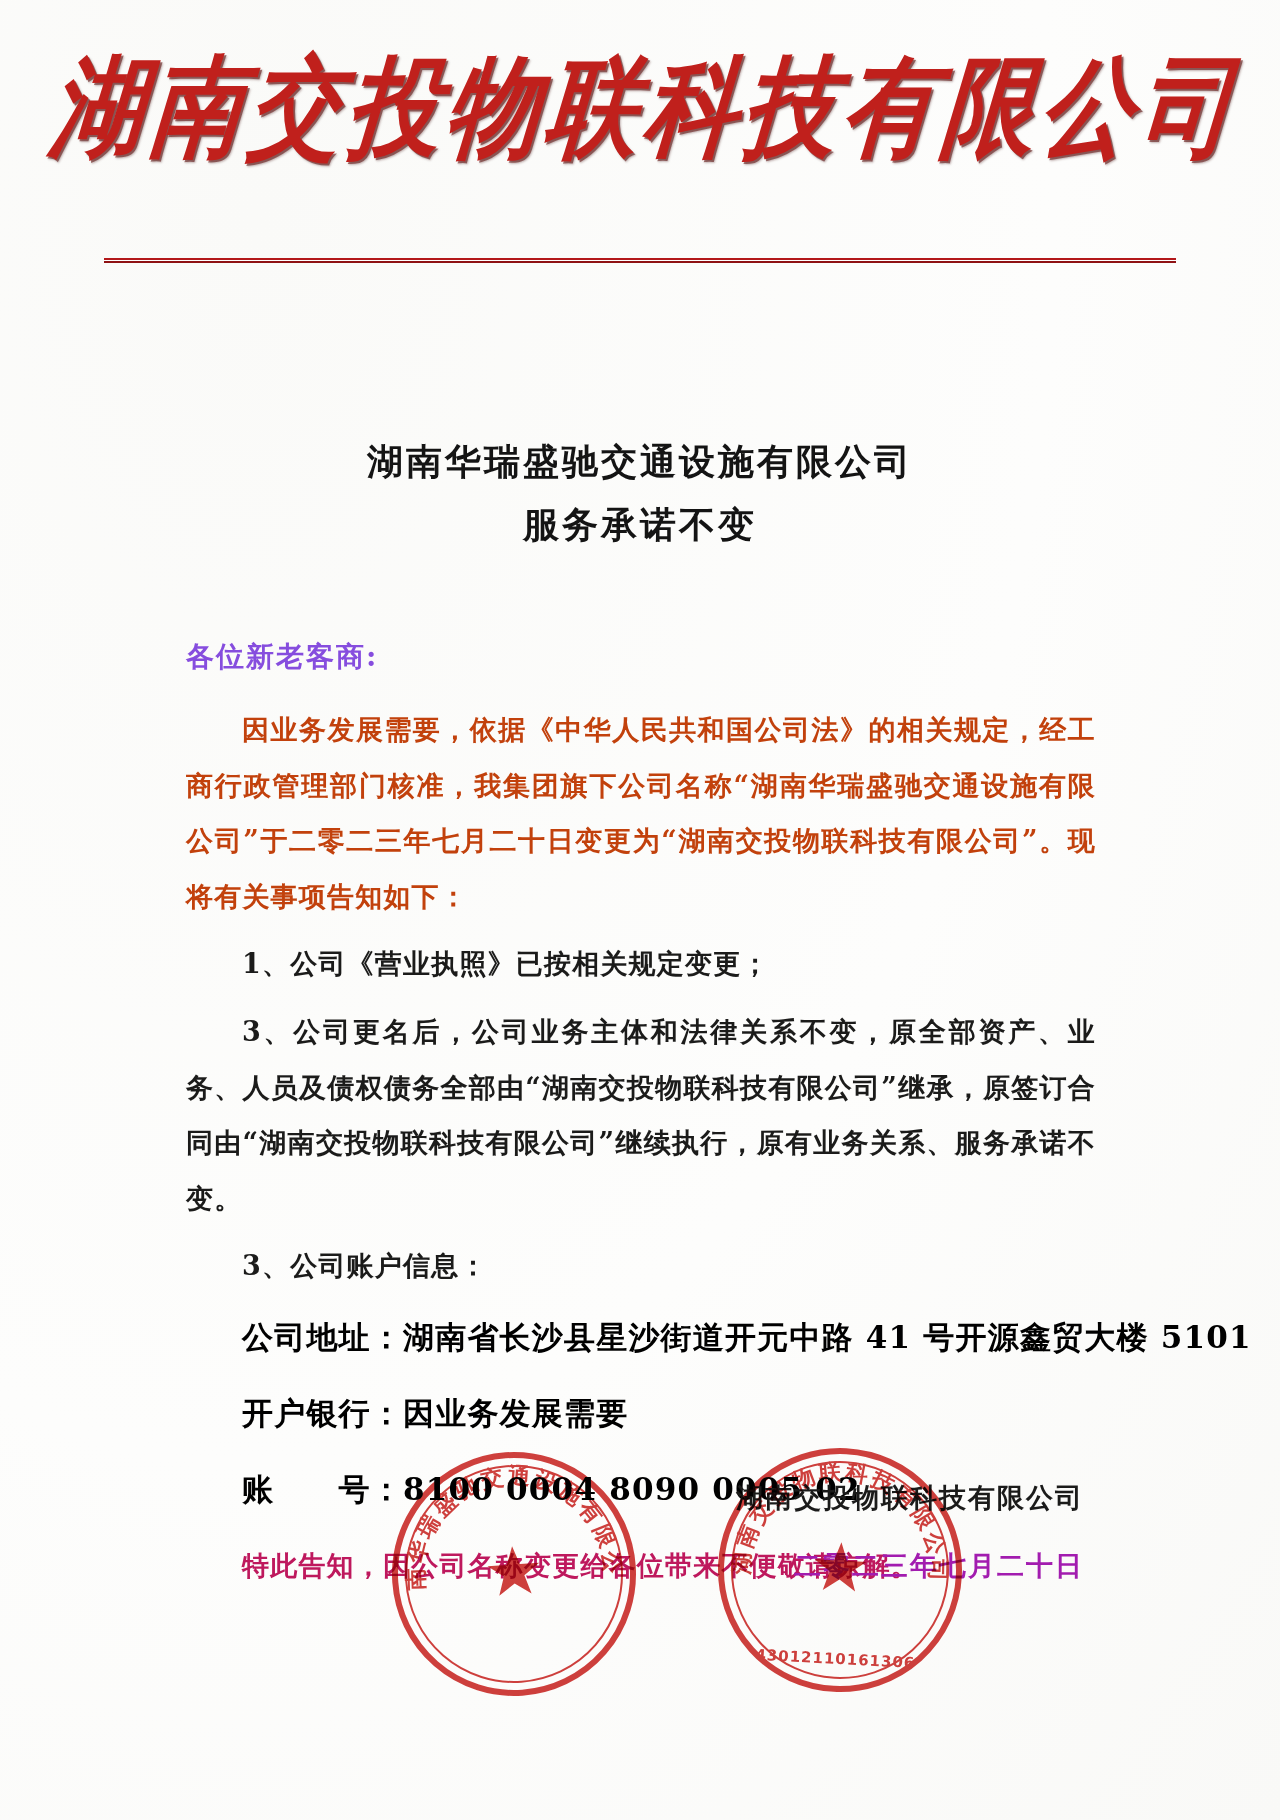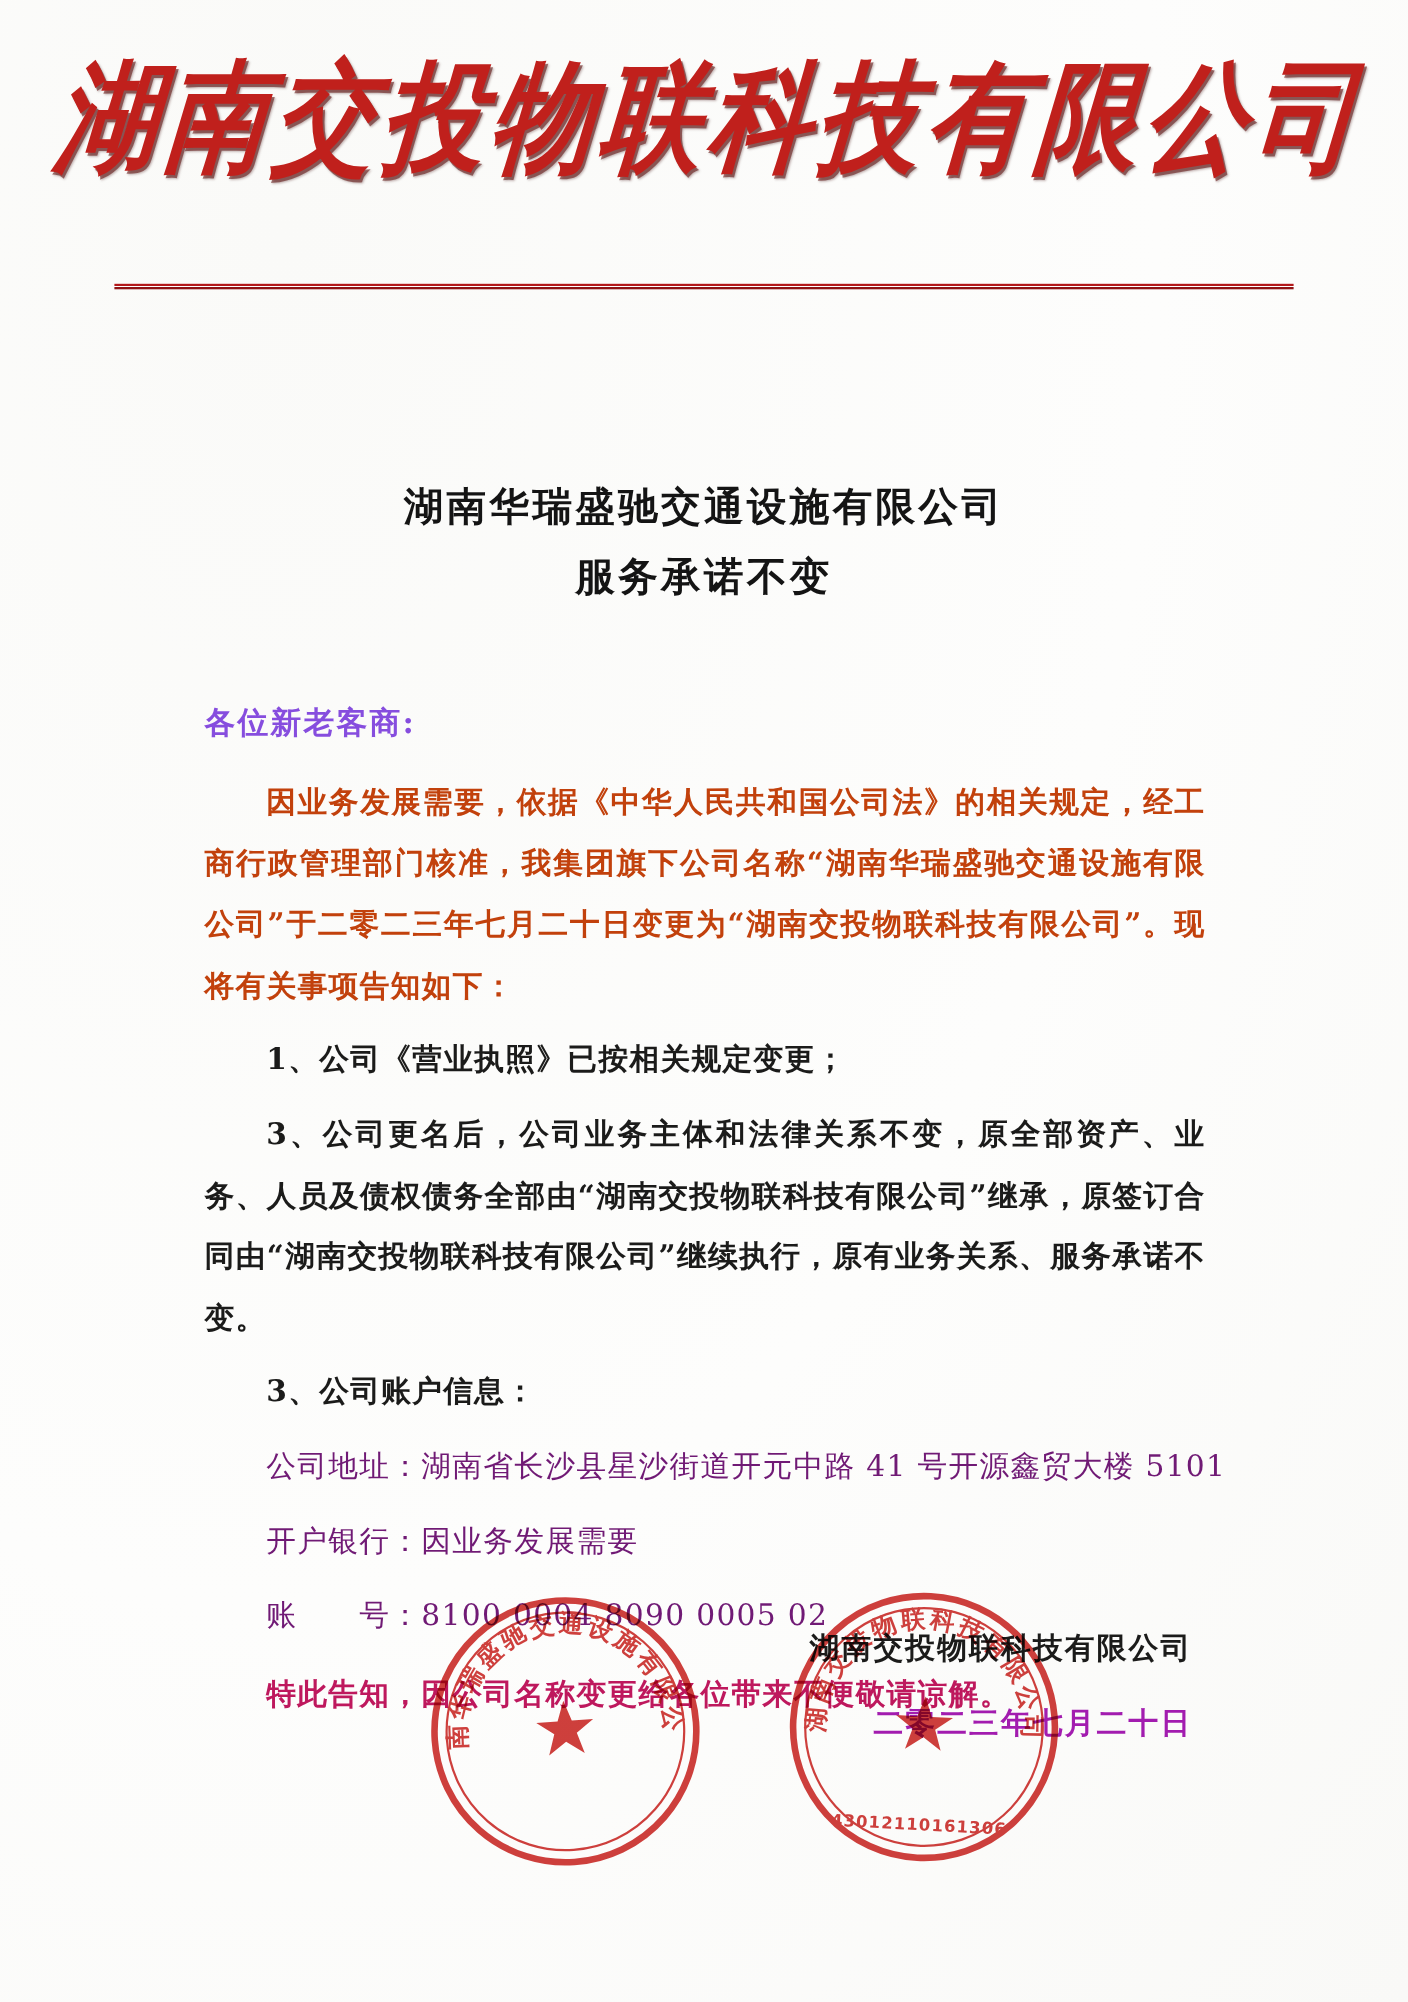--- a/index.html
+++ b/index.html
@@ -129,23 +129,23 @@
     color: #1b1b1a;
     line-height: 2.06;
     letter-spacing: 1.2px;
     text-indent: 56px;
     text-align: justify;
     text-justify: inter-character;
     margin: 0 0 12px 0;
   }
   .info-line {
     font-family: "DejaVu Serif", "Liberation Serif", serif;
-    font-size: 27px;
-    font-weight: 400;
-    color: #701a75;
+    font-size: 31px;
+    font-weight: 700;
+    color: #000000;
     line-height: 2.06;
     letter-spacing: 1.2px;
     text-indent: 56px;
     margin: 0 0 12px 0;
     white-space: nowrap;
   }
   .closing {
     font-family: "DejaVu Serif", "Liberation Serif", serif;
     font-size: 27px;
     font-weight: 700;

